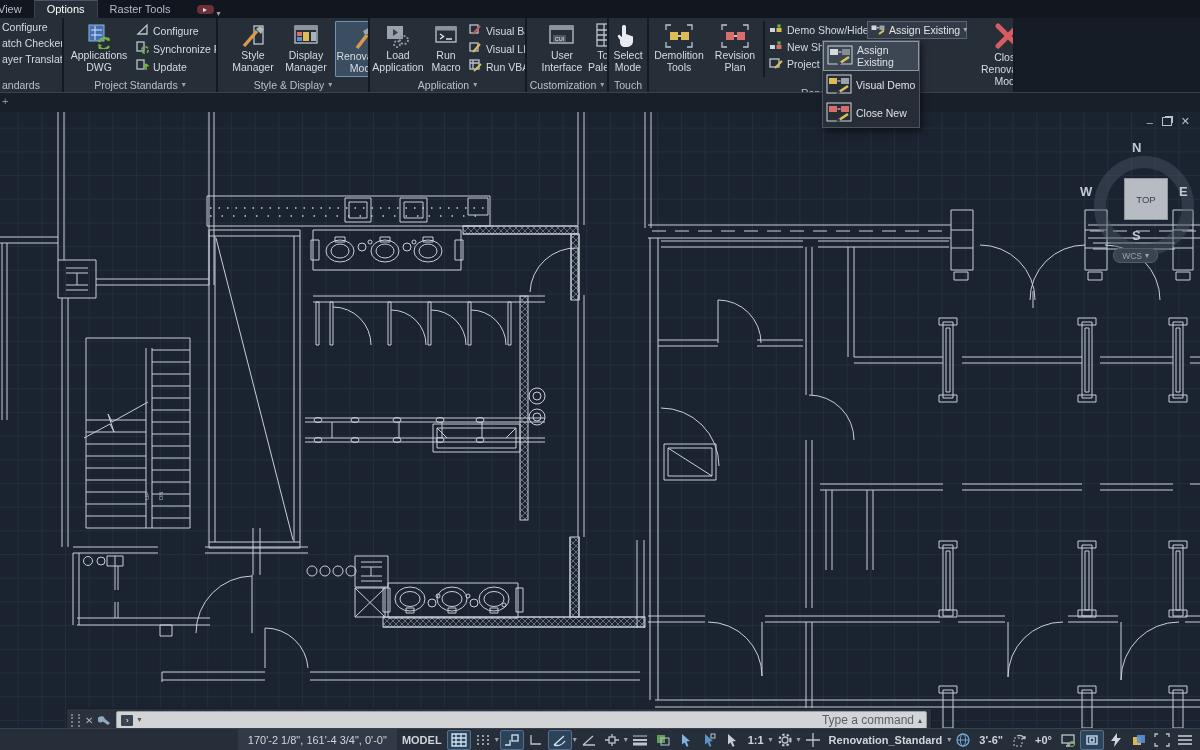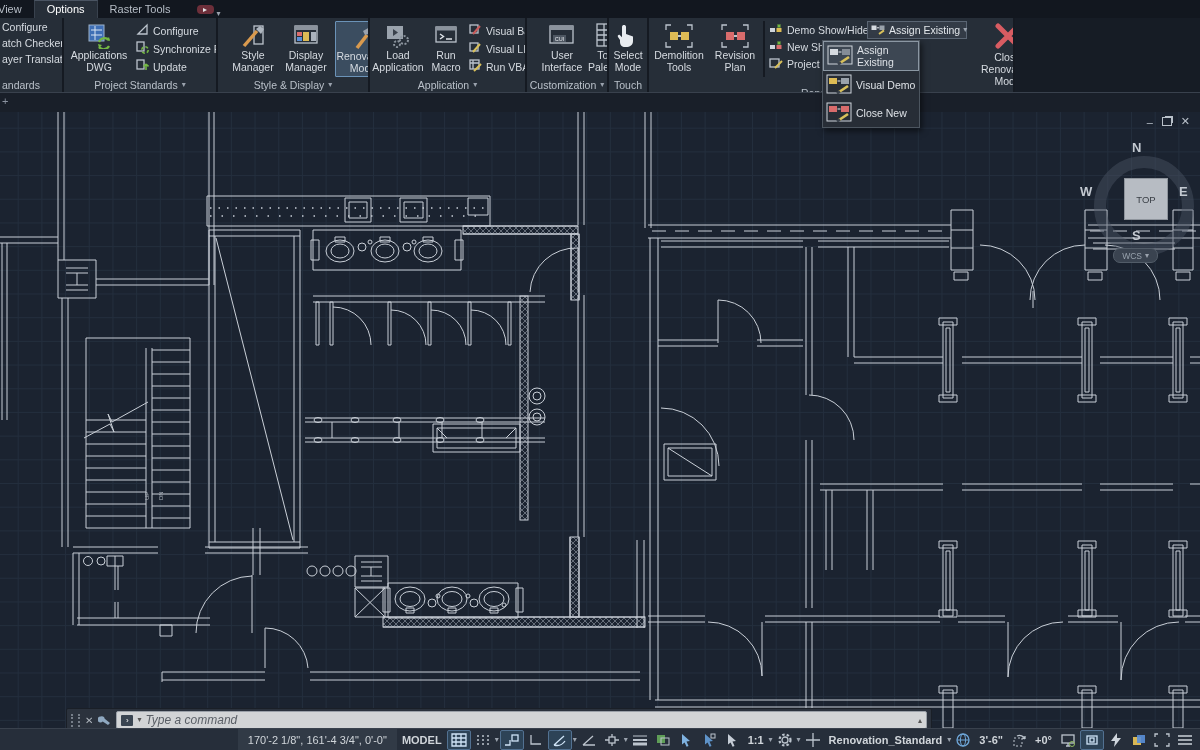--- a/index.html
+++ b/index.html
@@ -71,21 +71,21 @@
   
   .cmdbar{position:absolute;left:66px;top:596px;width:856px;height:22px;display:flex;
           align-items:center;gap:5px;background:#2b323d;border:1px solid #1a1f27;
           border-radius:2px;padding:0 4px;z-index:6;}
   .grip{width:5px;height:13px;border-left:2px dotted #767e89;border-right:2px dotted #767e89;}
   .cmdx{color:#aeb5bd;font-size:10px;}
   .cmdinput{flex:1;background:#d2d4d6;border:1px solid #9aa0a8;border-radius:2px;height:16px;
             display:flex;align-items:center;gap:4px;padding:0 4px;}
   .cmdico{width:12px;height:11px;background:#3a4552;color:#fff;font-size:8px;display:flex;
           align-items:center;justify-content:center;border-radius:1px;}
-  .cmdtext{font-style:italic;color:#5a5f66;font-size:12px;flex:1;}
+  .cmdtext{color:#5a5f66;font-size:12px;flex:1;text-align:right;}
   .cmdup{color:#555;font-size:8px;}
   
   .statusbar{position:absolute;left:0;top:728px;width:1200px;height:22px;background:#262e3a;
              border-top:1px solid #39414d;display:flex;align-items:center;justify-content:flex-end;
              gap:1px;padding-right:4px;box-sizing:border-box;}
   .coords{background:#313a46;height:22px;line-height:22px;padding:0 10px;color:#d0d5da;font-size:11px;}
   .sbtext{color:#d0d5da;font-size:11px;padding:0 4px;white-space:nowrap;font-weight:bold;}
   .sic{height:18px;min-width:20px;display:flex;align-items:center;justify-content:center;
        border-radius:2px;padding:0 1px;}
   .sic.on{background:#2d4357;border:1px solid #527191;}

